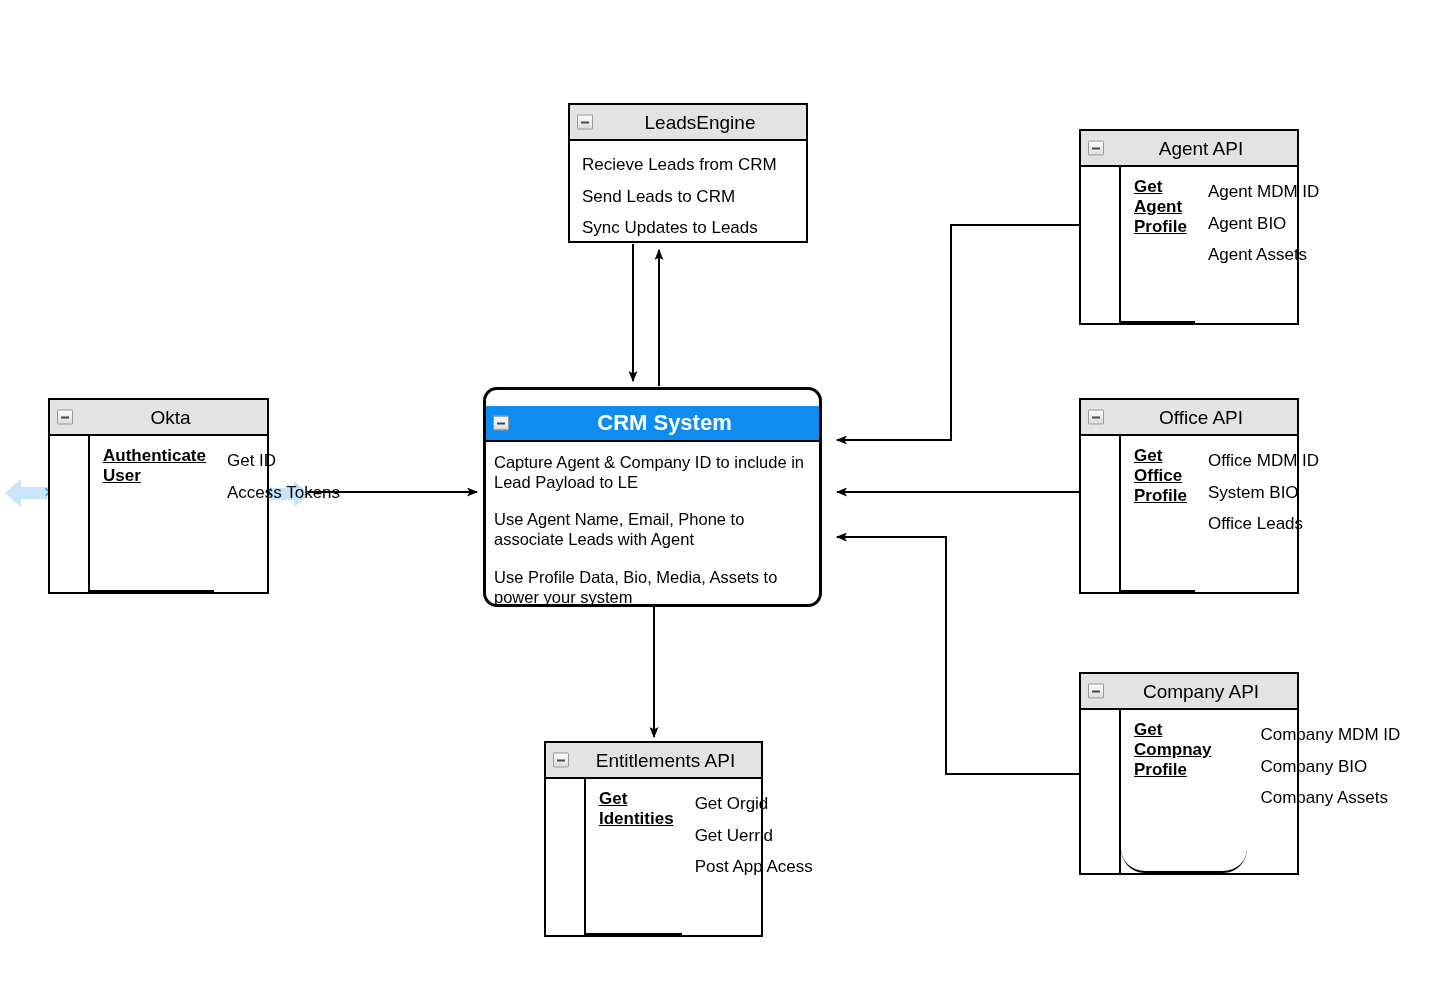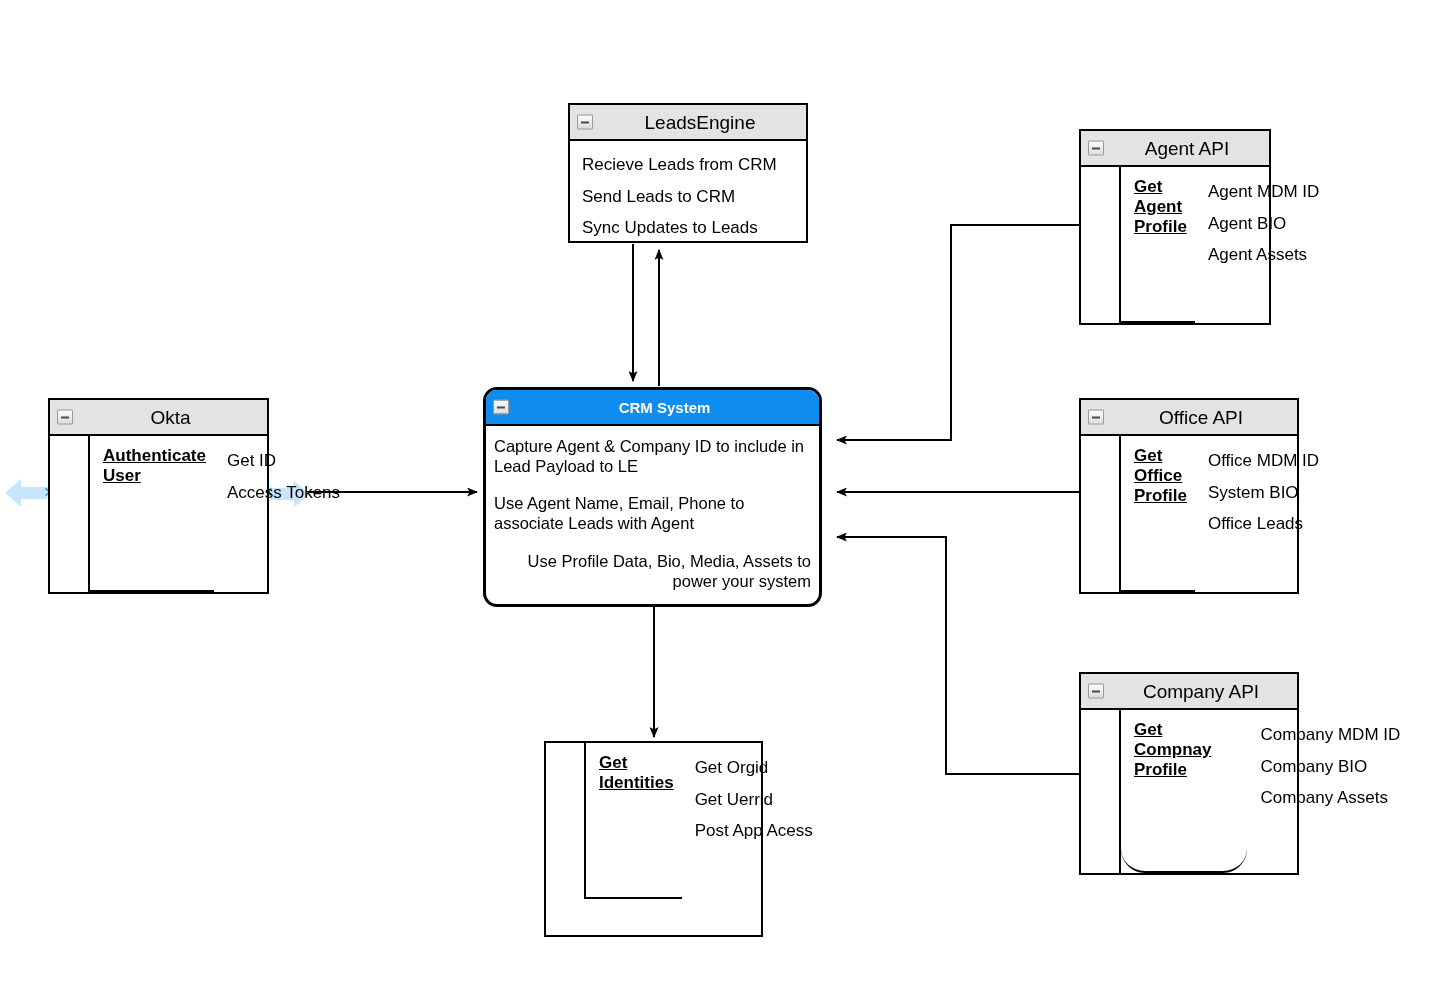--- a/index.html
+++ b/index.html
@@ -138,35 +138,36 @@
   
   .node.crm {
     border: 3px solid #000000;
     border-radius: 14px;
     overflow: hidden;
   }
   .node.crm .title {
     background: #0f8cf0;
     border-bottom: 2px solid #000000;
     color: #ffffff;
-    font-size: 15px;
+    font-size: 22px;
     font-weight: bold;
     height: 36px;
+    margin-top: 16px;
   }
   .node.crm .crm-body {
     padding: 10px 8px 8px 8px;
     box-sizing: border-box;
   }
   .node.crm .para {
     font-size: 16.5px;
     line-height: 1.22;
     color: #000000;
     margin: 0 0 17px 0;
   }
-  .node.crm .para:last-child { margin-bottom: 0; text-align: right; }
+  .node.crm .para:last-child { margin-bottom: 0; }
 
   
   .hover-arrow {
     position: absolute;
     pointer-events: none;
   }
   .cross {
     position: absolute;
     width: 11px;
     height: 11px;
@@ -257,21 +258,21 @@
       <span class="collapse-icon"></span>
       <span class="title-text">CRM System</span>
     </div>
     <div class="crm-body">
       <p class="para">Capture Agent &amp; Company ID to include in Lead Payload to LE</p>
       <p class="para">Use Agent Name, Email, Phone to associate Leads with Agent</p>
       <p class="para">Use Profile Data, Bio, Media, Assets to power your system</p>
     </div>
   </div>
 
-  <div class="node" style="left:1079px; top:129px; width:192px; height:196px;">
+  <div class="node" style="left:1079px; top:129px; width:220px; height:196px;">
     <div class="title">
       <span class="collapse-icon"></span>
       <span class="title-text">Agent API</span>
     </div>
     <div class="body">
       <div class="gutter"></div>
       <div class="content">
         <div class="row-head">Get Agent Profile</div>
         <div class="rows">
           <div class="row">Agent MDM ID</div>
@@ -312,20 +313,24 @@
         <div class="rows">
           <div class="row">Company MDM ID</div>
           <div class="row">Company BIO</div>
           <div class="row">Company Assets</div>
         </div>
       </div>
     </div>
   </div>
 
   <div class="node" style="left:544px; top:741px; width:219px; height:196px;">
+    <div class="title">
+      <span class="collapse-icon"></span>
+      <span class="title-text">Entitlements API</span>
+    </div>
     <div class="body">
       <div class="gutter"></div>
       <div class="content">
         <div class="row-head">Get Identities</div>
         <div class="rows">
           <div class="row">Get Orgid</div>
           <div class="row">Get Uerrid</div>
           <div class="row">Post App Acess</div>
         </div>
       </div>

